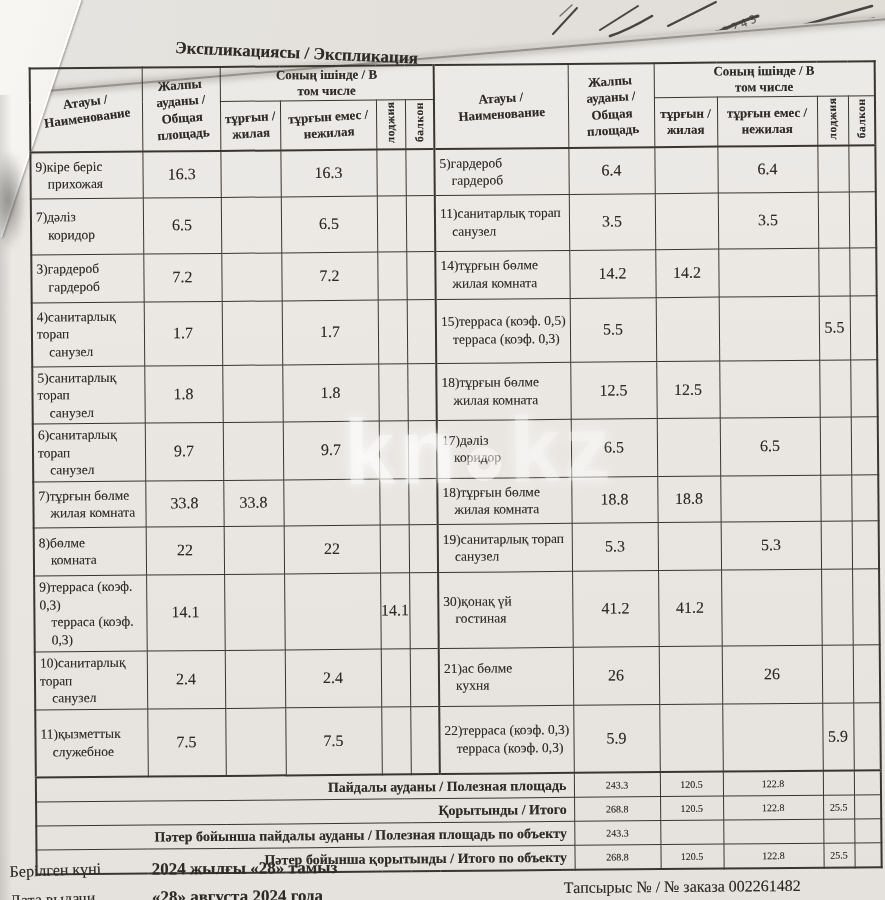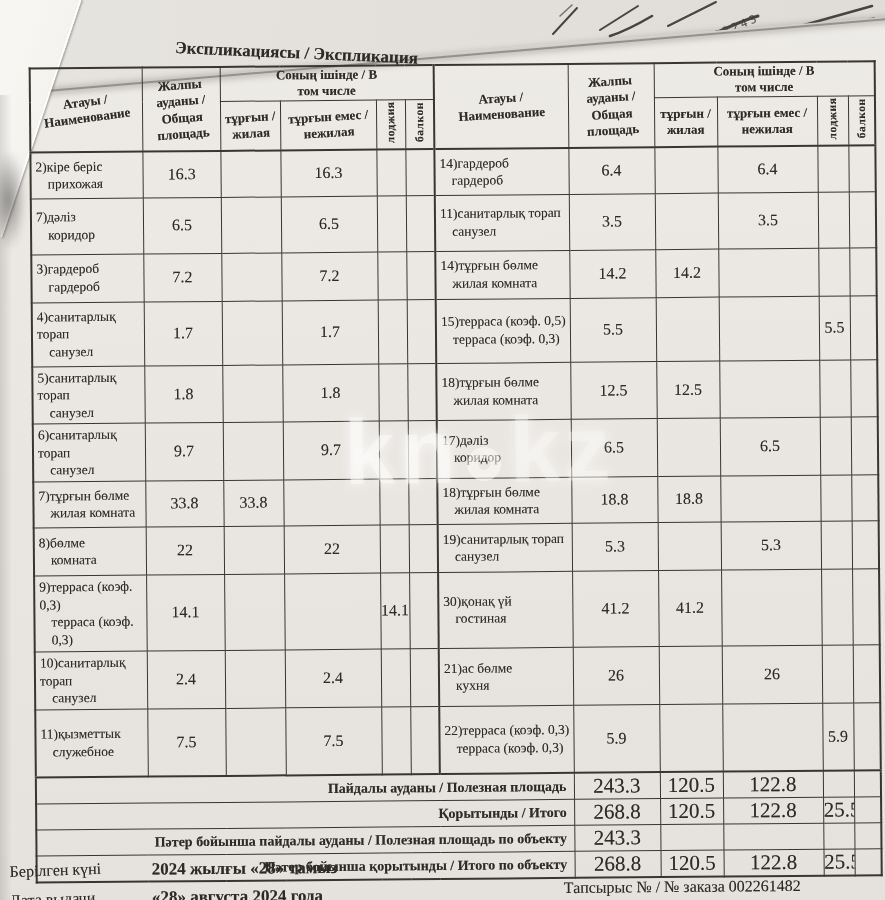--- a/index.html
+++ b/index.html
@@ -75,21 +75,21 @@
     display:inline-block;writing-mode:vertical-rl;transform:rotate(180deg);
     font-size:11.5px;font-weight:700;letter-spacing:.5px;
   }
   .rsep{border-left-width:2.4px;}
   tbody{border-top:2px solid #39362f;}
   .nm{font-size:13.5px;line-height:1.3;vertical-align:middle;text-align:left;padding:2px 2px 2px 4px;}
   .nm .ru{padding-left:12px;}
   .num{font-size:16px;text-align:center;vertical-align:middle;}
   .totals td{height:23px;}
   .totals .flabel{font-size:14px;font-weight:700;text-align:right;padding-right:7px;white-space:nowrap;}
-  .totals .num{font-size:21px;}
+  .totals .num{font-size:10px;}
   .totals-sep{border-top:2.4px solid #39362f;}
   
   #watermark{
     position:absolute;left:344px;top:398px;z-index:5;pointer-events:none;
     font-family:"Liberation Sans","DejaVu Sans",sans-serif;
     font-size:92px;font-weight:700;letter-spacing:4px;
     color:rgba(252,252,249,.50);text-shadow:0 0 12px rgba(255,255,255,.7);
     transform:rotate(-1deg);white-space:nowrap;display:flex;align-items:center;
   }
   #watermark .dot{
@@ -180,30 +180,30 @@
         <th class="hsub">
             <div>тұрғын емес / нежилая</div>
           </th>
         <th><span class="vert">лоджия</span></th>
         <th><span class="vert">балкон</span></th>
       </tr>
     </thead>
     <tbody>
       <tr style="height:46px">
         <td class="nm">
-            <div class="kz">2)кіре беріс</div>
+            <div class="kz">9)кіре беріс</div>
             <div class="ru">прихожая</div>
           </td>
         <td class="num">16.3</td>
         <td class="num"></td>
         <td class="num">16.3</td>
         <td class="num"></td>
         <td class="num"></td>
         <td class="nm rsep">
-            <div class="kz">14)гардероб</div>
+            <div class="kz">5)гардероб</div>
             <div class="ru">гардероб</div>
           </td>
         <td class="num">6.4</td>
         <td class="num"></td>
         <td class="num">6.4</td>
         <td class="num"></td>
         <td class="num"></td>
       </tr>
       <tr style="height:56px">
         <td class="nm">

